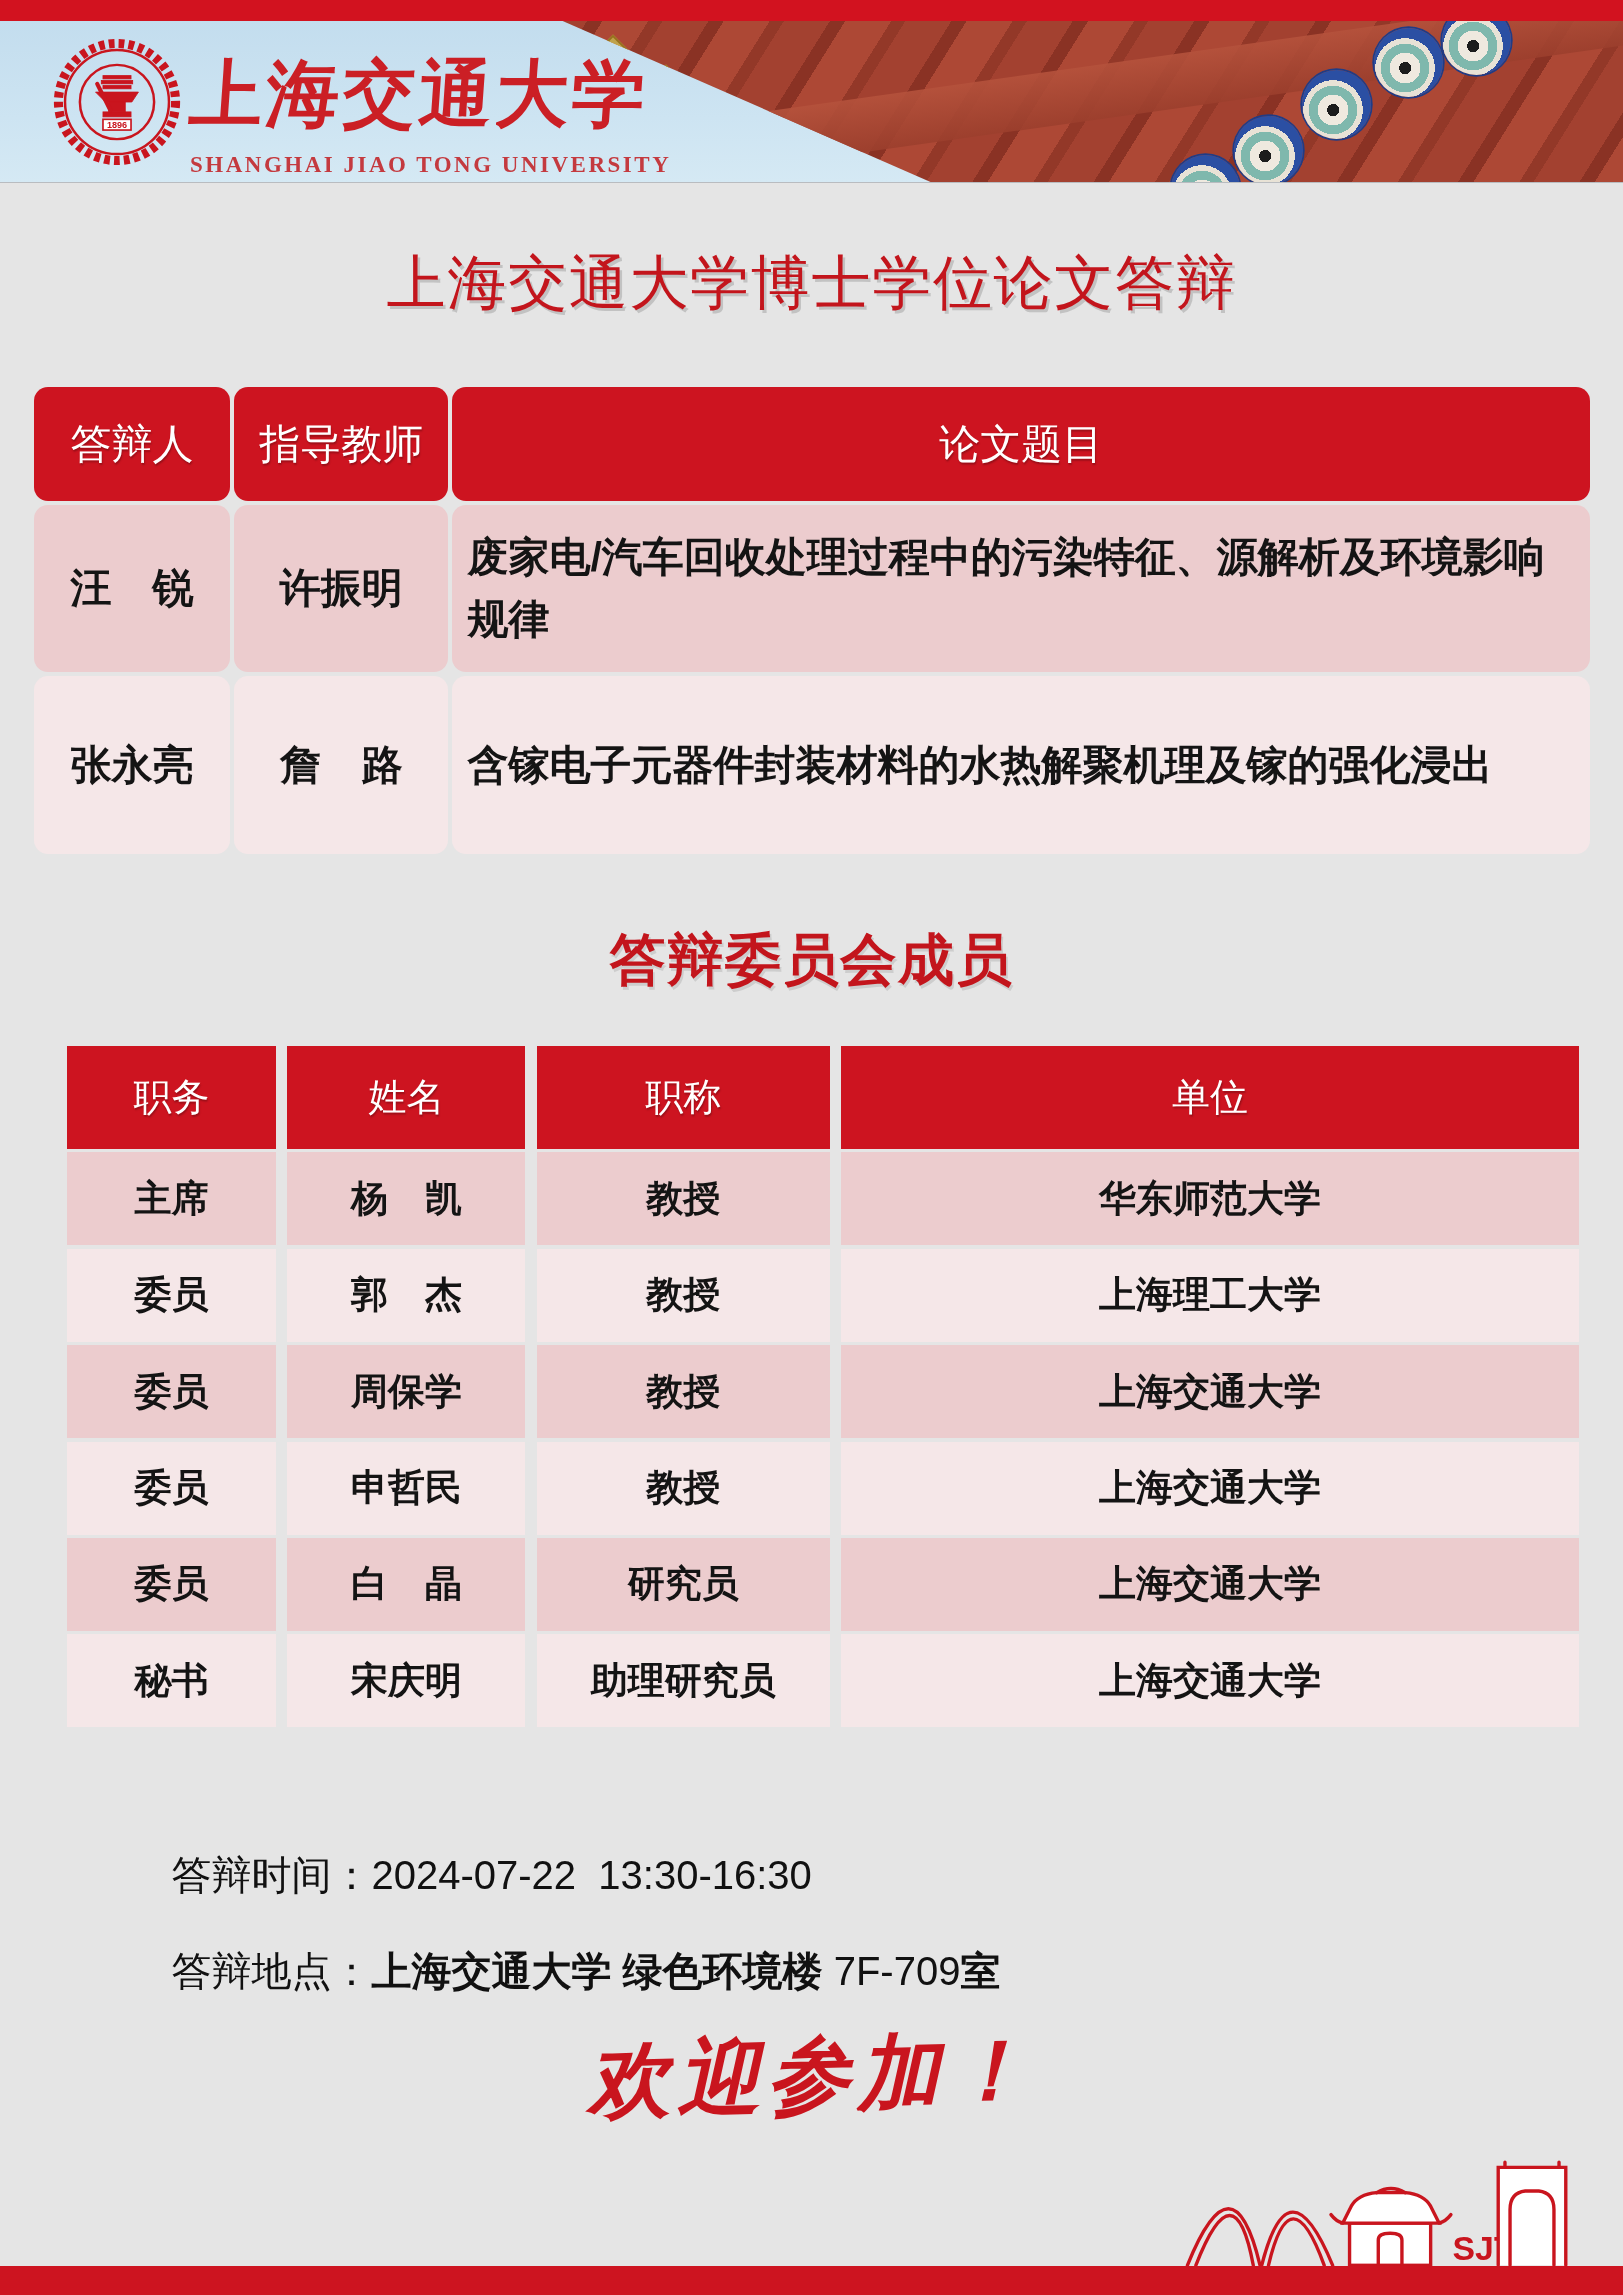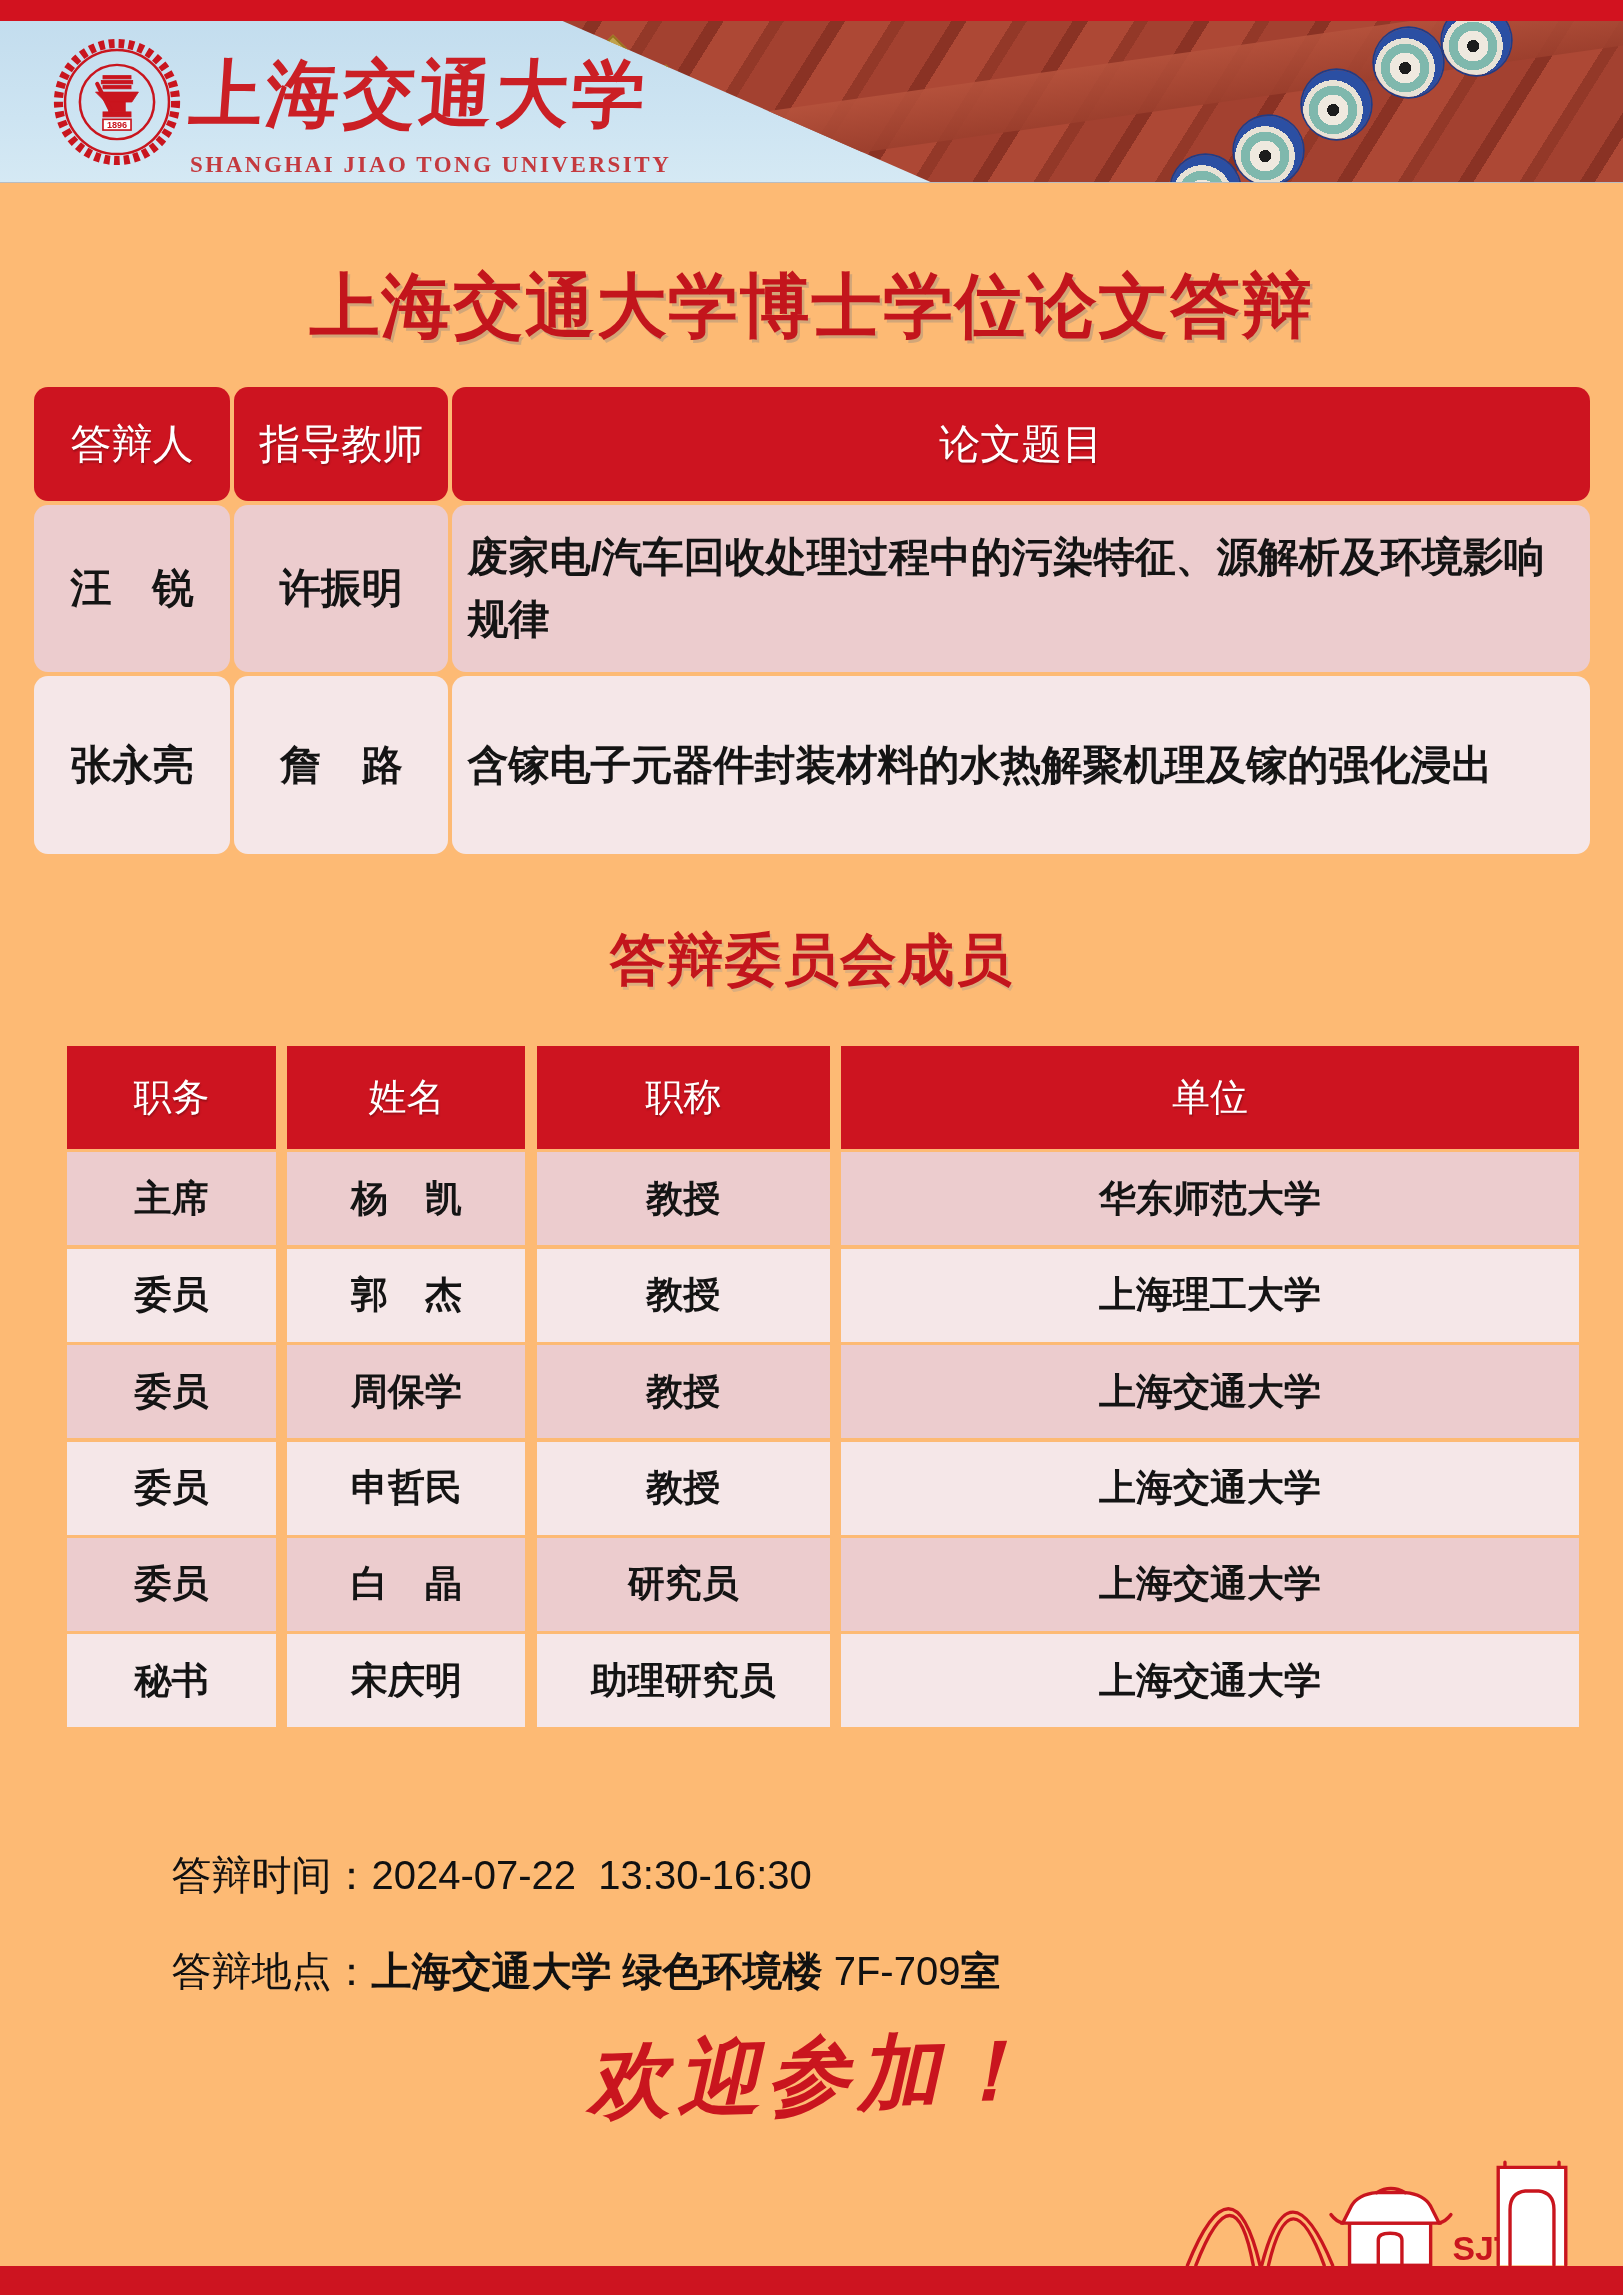--- a/index.html
+++ b/index.html
@@ -1,16 +1,16 @@
 <!DOCTYPE html>
 <html style="font-size:13.5px"><head>
 <meta charset="utf-8">
 <style>
   html,body{margin:0;padding:0;background:#ffffff;}
-  .page{position:relative;width:1623px;height:2295px;background:#fdba74;overflow:hidden;
+  .page{position:relative;width:1623px;height:2295px;background:#e5e5e5;overflow:hidden;
         font-family:"Liberation Sans","DejaVu Sans",sans-serif;}
 
   
   .topbar{position:absolute;left:0;top:0;width:1623px;height:21px;background:#d2121f;}
   .banner{position:absolute;left:0;top:21px;width:1623px;height:161px;
           background:linear-gradient(180deg,#c3ddee 0%,#cde4f2 60%,#d5e9f4 100%);
           border-bottom:1.7px solid #b9bcc0;overflow:hidden;}
   .roof{position:absolute;left:541px;top:0;width:1082px;height:161px;
         clip-path:polygon(2% 0,100% 0,100% 100%,36% 100%);
         background:repeating-linear-gradient(122deg,#a34130 0 39px,#8a3224 39px 52px,#ad4835 52px 91px,#933828 91px 103px);}
@@ -23,22 +23,22 @@
           box-shadow:0 0 0 1.7px #203c86;}
   .logo{position:absolute;left:51px;top:15px;}
   .brand{position:absolute;left:190px;top:25px;width:406px;}
   .brand-cn{font-size:73px;font-weight:700;color:#cb1f25;letter-spacing:3.4px;
             transform:skewX(-4deg);font-family:"DejaVu Sans",sans-serif;white-space:nowrap;}
   .brand-en{margin-top:6.8px;font-family:"Liberation Serif","DejaVu Serif",serif;font-weight:700;
             font-size:23px;letter-spacing:2.5px;color:#c43a3f;white-space:nowrap;}
 
   
   .main-title{position:absolute;left:0;top:244px;width:1623px;text-align:center;
-              font-size:70px;font-weight:700;color:#c3151c;letter-spacing:1.7px;
-              text-shadow:2.5px 3.4px 0 rgba(130,130,130,.35);margin-top:16px;}
+              font-size:59px;font-weight:400;color:#c3151c;letter-spacing:1.7px;
+              text-shadow:2.5px 3.4px 0 rgba(130,130,130,.35);}
 
   
   .tbl{position:absolute;display:grid;column-gap:4.2px;row-gap:4.2px;}
   .cell{display:flex;align-items:center;justify-content:center;text-align:center;
         font-weight:700;color:#141414;}
   .cell.head{background:#cd1420;color:#ffffff;font-size:39px;font-weight:500;
              text-shadow:0.8px 1.7px 1.7px rgba(0,0,0,.25);}
   .rowA{background:#ecccce;}
   .rowB{background:#f5e7e8;}
   .defense{left:34px;top:387px;width:1556px;grid-template-columns:196px 214px 1fr;}

